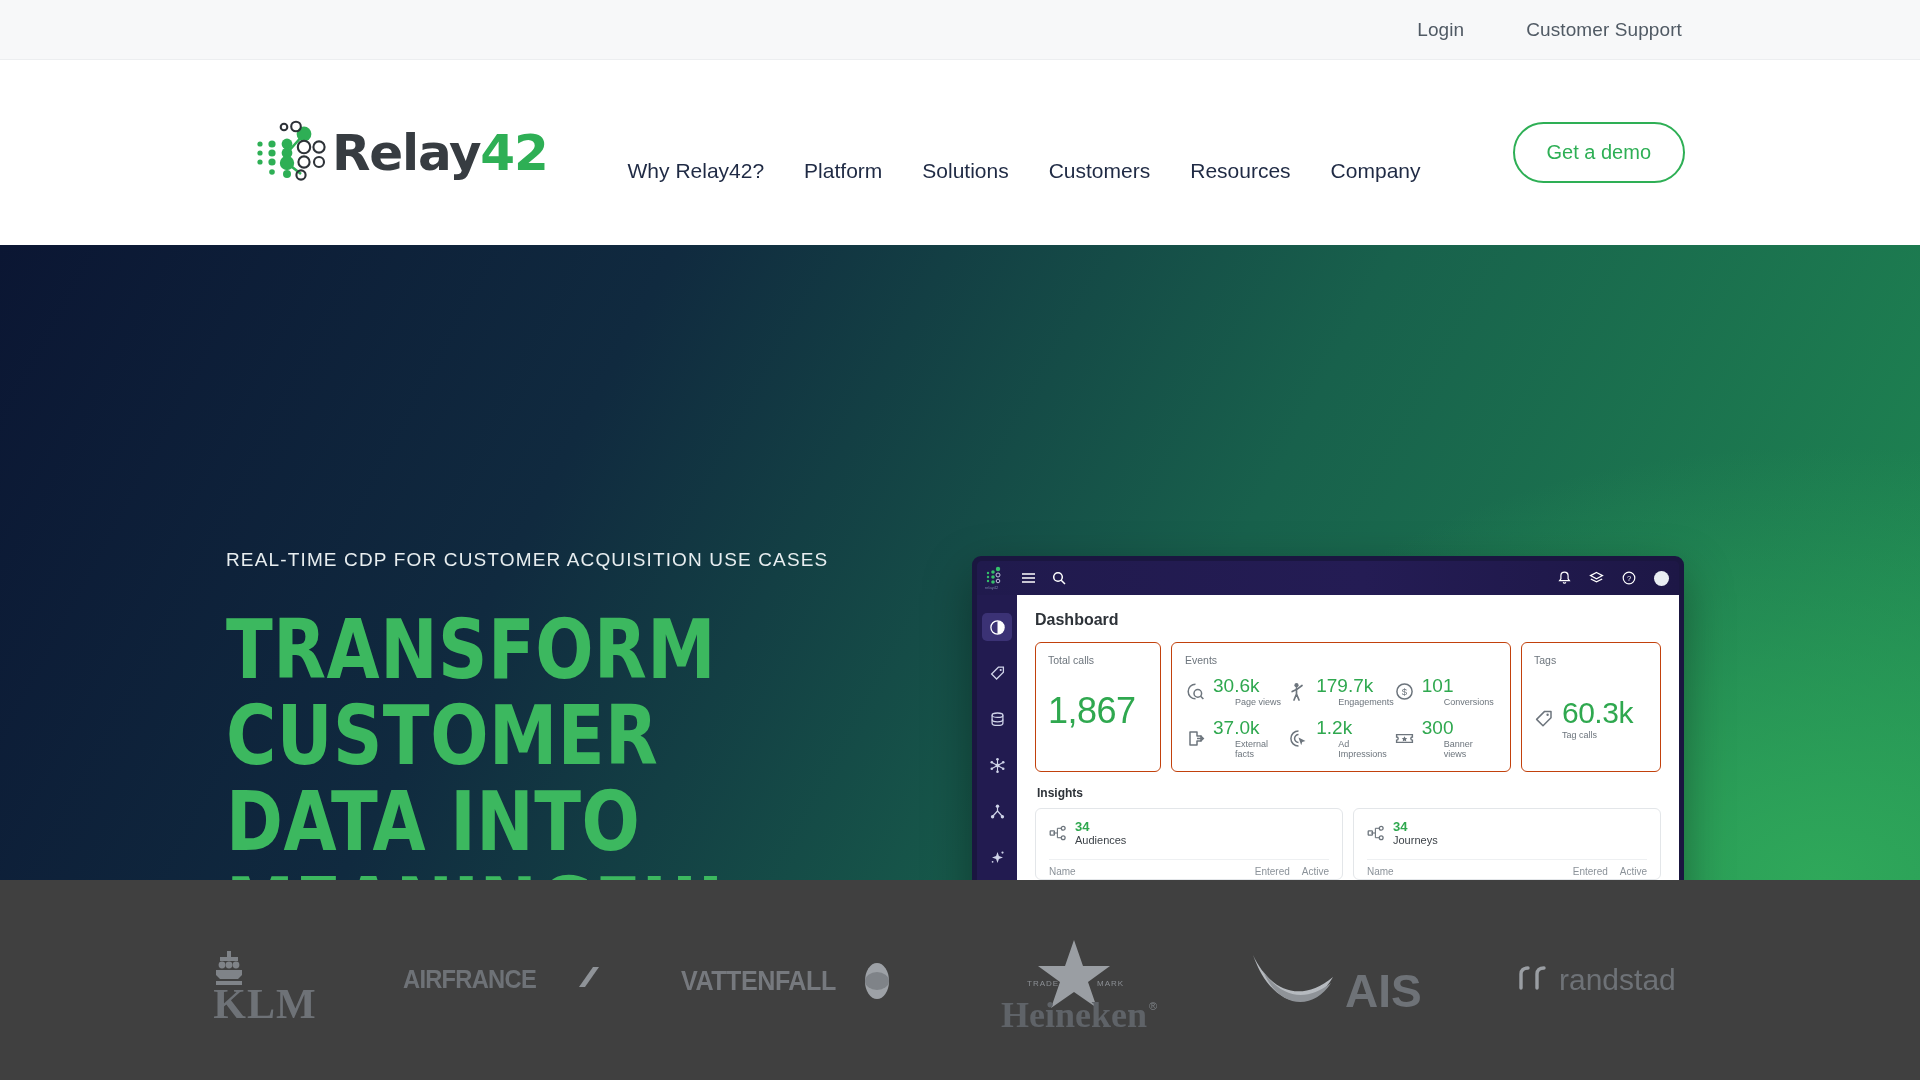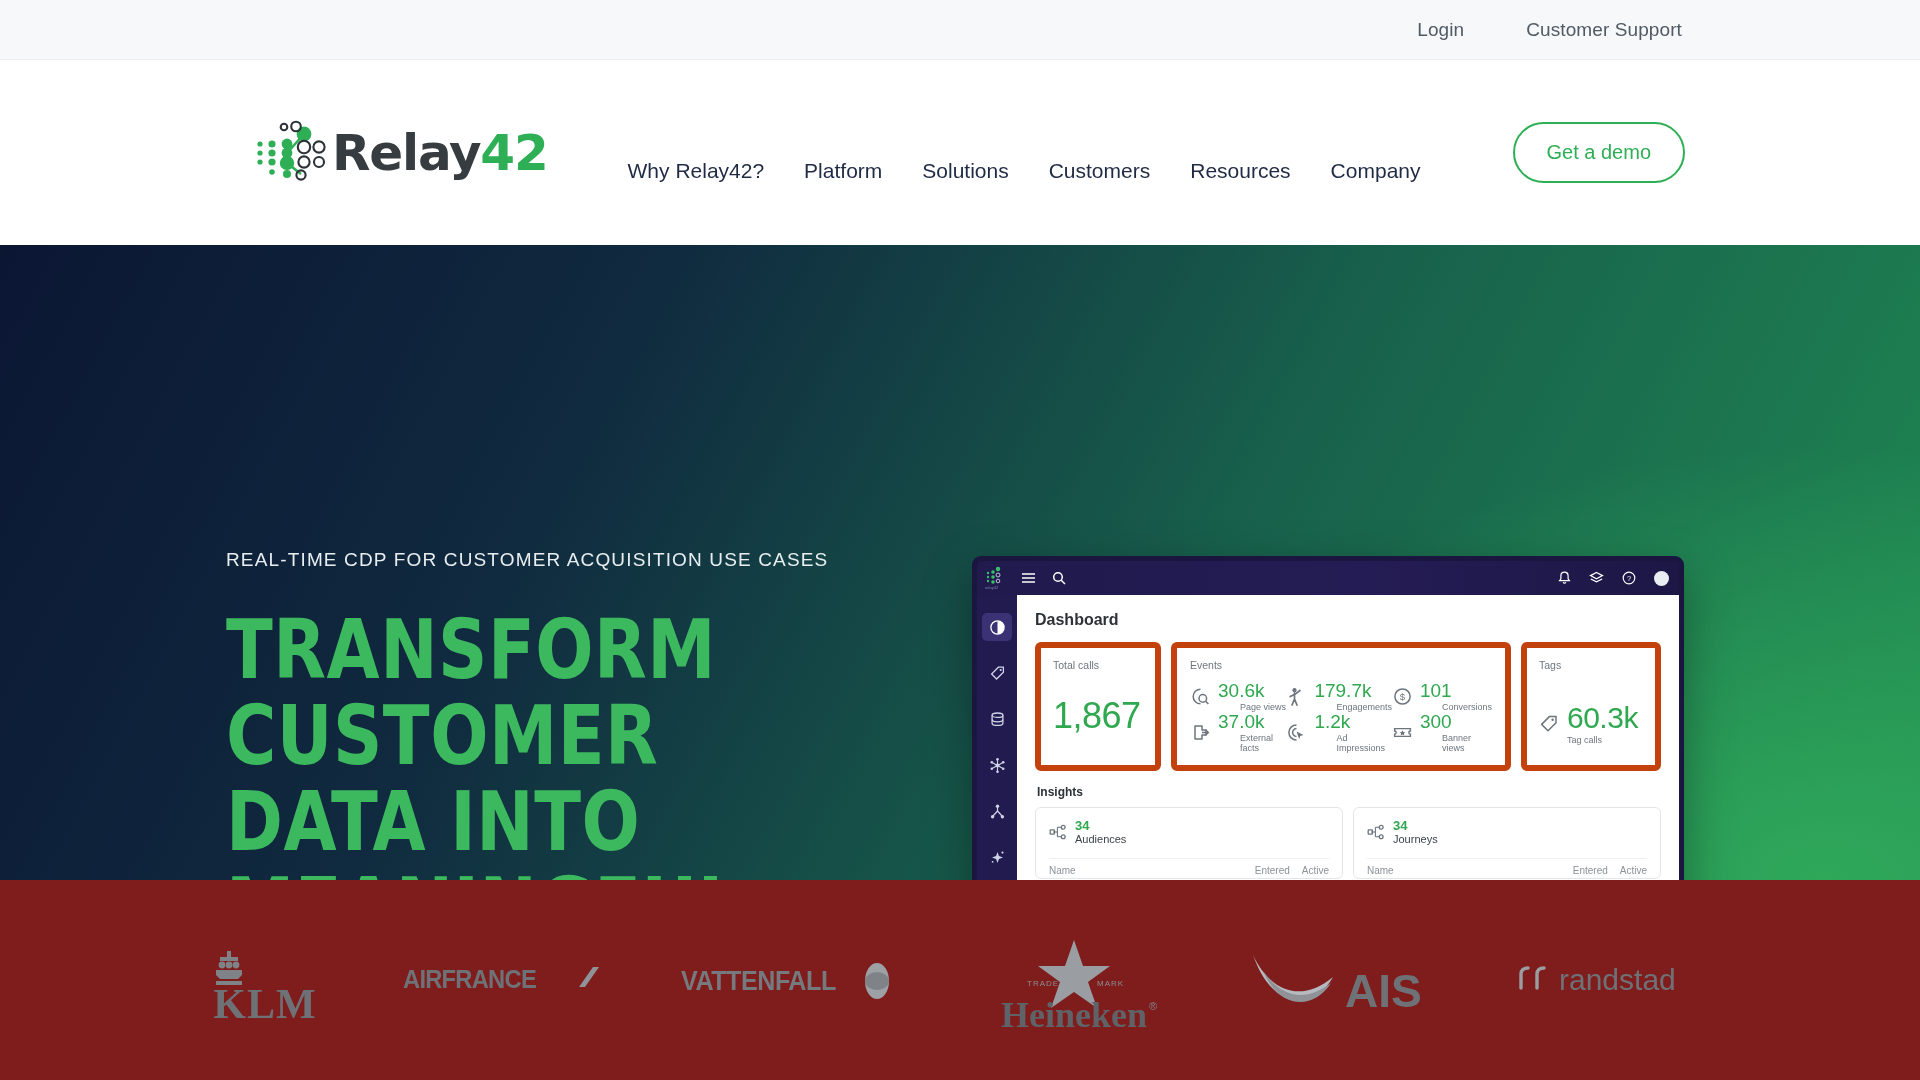--- a/index.html
+++ b/index.html
@@ -158,28 +158,28 @@
   .dash-main {
     flex: 1;
     background: #ffffff;
     padding: 16px 18px 0 18px;
     overflow: hidden;
   }
   .dash-title { font-size: 16px; font-weight: bold; color: #2d3238; margin-bottom: 13px; }
   .sec-title { font-size: 12px; font-weight: bold; color: #2d3238; margin: 14px 0 8px 2px; }
 
   .cards-row { display: flex; gap: 10px; }
-  .card { border: 6px solid #c2410c; border-radius: 6px; background: #fff; }
+  .card { border: 1px solid #c2410c; border-radius: 6px; background: #fff; }
   .card-label { font-size: 10.5px; color: #6d757d; }
 
   .card-total { width: 126px; padding: 11px 12px; display: flex; flex-direction: column; }
   .total-value { font-size: 36px; color: #2fa84f; margin-top: 24px; letter-spacing: -.5px; }
 
   .card-events { flex: 1; padding: 11px 13px 12px 13px; }
-  .ev-grid { display: grid; grid-template-columns: repeat(3, 1fr); margin-top: 10px; }
+  .ev-grid { display: grid; grid-template-columns: repeat(3, 1fr); row-gap: 11px; margin-top: 10px; }
   .ev-item { display: flex; align-items: center; gap: 7px; }
   .ev-icon { width: 21px; height: 21px; flex: 0 0 auto; color: #6d757d; }
   .ev-num { font-size: 19px; color: #2fa84f; line-height: 1.05; }
   .ev-cap { font-size: 9px; color: #6d757d; margin-top: 1px; padding-left: 22px; }
 
   .card-tags { width: 140px; padding: 11px 12px; display: flex; flex-direction: column; }
   .tags-center { display: flex; align-items: center; gap: 8px; margin-top: 32px; }
   .tags-num { font-size: 30px; color: #2fa84f; line-height: 1; letter-spacing: -.5px; }
   .tags-cap { font-size: 9px; color: #6d757d; margin-top: 2px; }
 
@@ -192,21 +192,21 @@
     display: flex; justify-content: space-between;
     font-size: 10px; color: #8b9299;
     border-top: 1px solid #eef0f2;
     margin-top: 13px; padding-top: 6px; text-align: center;
   }
   .ins-cols span + span { margin-left: 12px; }
 
   
   .logo-strip {
     height: 200px;
-    background: #7f1d1d;
+    background: #404040;
     display: flex;
     align-items: center;
     justify-content: center;
     gap: 78px;
     padding: 0 260px;
   }
   .client-logo { display: flex; align-items: center; justify-content: center; color: #8d9196; }
 </style>
 </head>
 <body>

